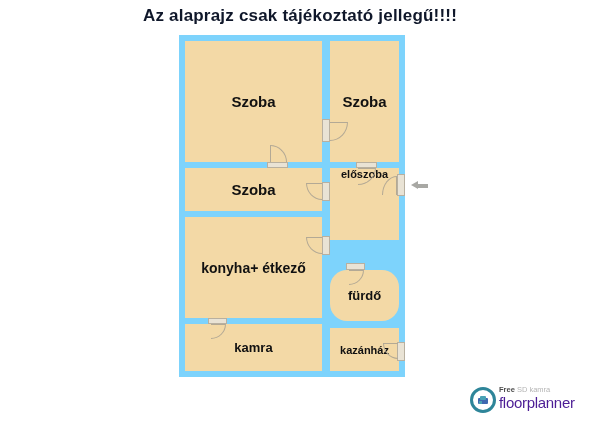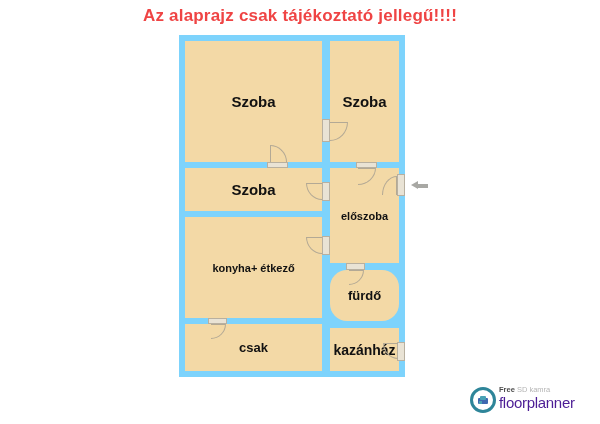--- a/index.html
+++ b/index.html
@@ -2,40 +2,40 @@
 <html><head>
 <meta charset="utf-8">
 <style>
   html,body{margin:0;padding:0;}
   body{
     width:600px;height:424px;position:relative;background:#ffffff;
     font-family:"Liberation Sans", sans-serif;overflow:hidden;
   }
   .title{
     position:absolute;left:0;top:6px;width:600px;text-align:center;
-    font-size:17px;font-weight:bold;color:#ef4444;letter-spacing:0.2px;
+    font-size:17px;font-weight:bold;color:#0f172a;letter-spacing:0.2px;
   }
   
   .plan{
     position:absolute;left:179px;top:35px;width:226px;height:342px;
     background:#7dd3fc;
   }
   .room{
     position:absolute;background:#f3d9a6;
     display:flex;align-items:center;justify-content:center;
     color:#111;font-weight:bold;text-align:center;
   }
   .room-szoba-1{left:6px;top:6px;width:137px;height:121px;font-size:15px;}
   .room-szoba-2{left:151px;top:6px;width:69px;height:121px;font-size:15px;}
   .room-szoba-3{left:6px;top:133px;width:137px;height:43px;font-size:15px;}
-  .room-eloszoba{left:151px;top:133px;width:69px;height:95px;font-size:11px;align-items:center;}
-  .room-konyha{left:6px;top:182px;width:137px;height:101px;font-size:11px;}
+  .room-eloszoba{left:151px;top:133px;width:69px;height:72px;font-size:11px;align-items:flex-start;}
+  .room-konyha{left:6px;top:182px;width:137px;height:101px;font-size:14px;}
   .room-furdo{left:151px;top:235px;width:69px;height:51px;font-size:13px;border-radius:17px;}
   .room-kamra{left:6px;top:289px;width:137px;height:47px;font-size:13px;}
-  .room-kazanhaz{left:151px;top:293px;width:69px;height:43px;font-size:14px;}
+  .room-kazanhaz{left:151px;top:293px;width:69px;height:43px;font-size:11px;}
   
   .opening{
     position:absolute;background:#e9e3d5;border:1px solid #b8b0a0;box-sizing:border-box;
   }
   
   .arc{position:absolute;box-sizing:border-box;}
   .arc-se{ 
     border-top:1.5px solid #b3a995;border-right:1.5px solid #b3a995;
     border-bottom:1.5px solid #b3a995;border-bottom-right-radius:100%;
   }
@@ -96,21 +96,21 @@
   <div class="room room-eloszoba">
     <span>előszoba</span>
   </div>
   <div class="room room-konyha">
     <span>konyha+ étkező</span>
   </div>
   <div class="room room-furdo">
     <span>fürdő</span>
   </div>
   <div class="room room-kamra">
-    <span>csak</span>
+    <span>kamra</span>
   </div>
   <div class="room room-kazanhaz">
     <span>kazánház</span>
   </div>
 
   <div class="opening" style="left:143px;top:84px;width:8px;height:23px;"></div>
   <div class="arc arc-se" style="left:151px;top:87px;width:18px;height:19px;"></div>
 
   <div class="opening" style="left:88px;top:127px;width:21px;height:6px;"></div>
   <div class="arc arc-ne" style="left:91px;top:110px;width:17px;height:17px;"></div>

